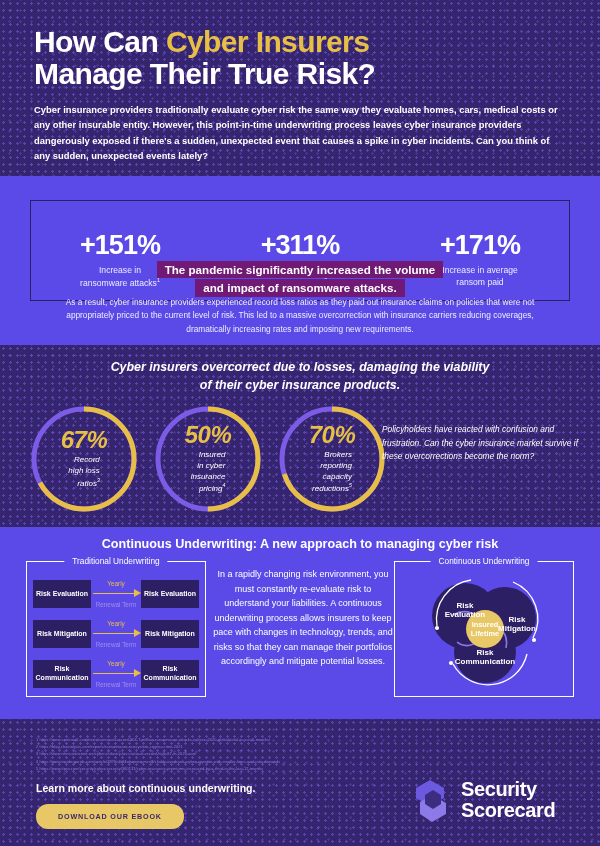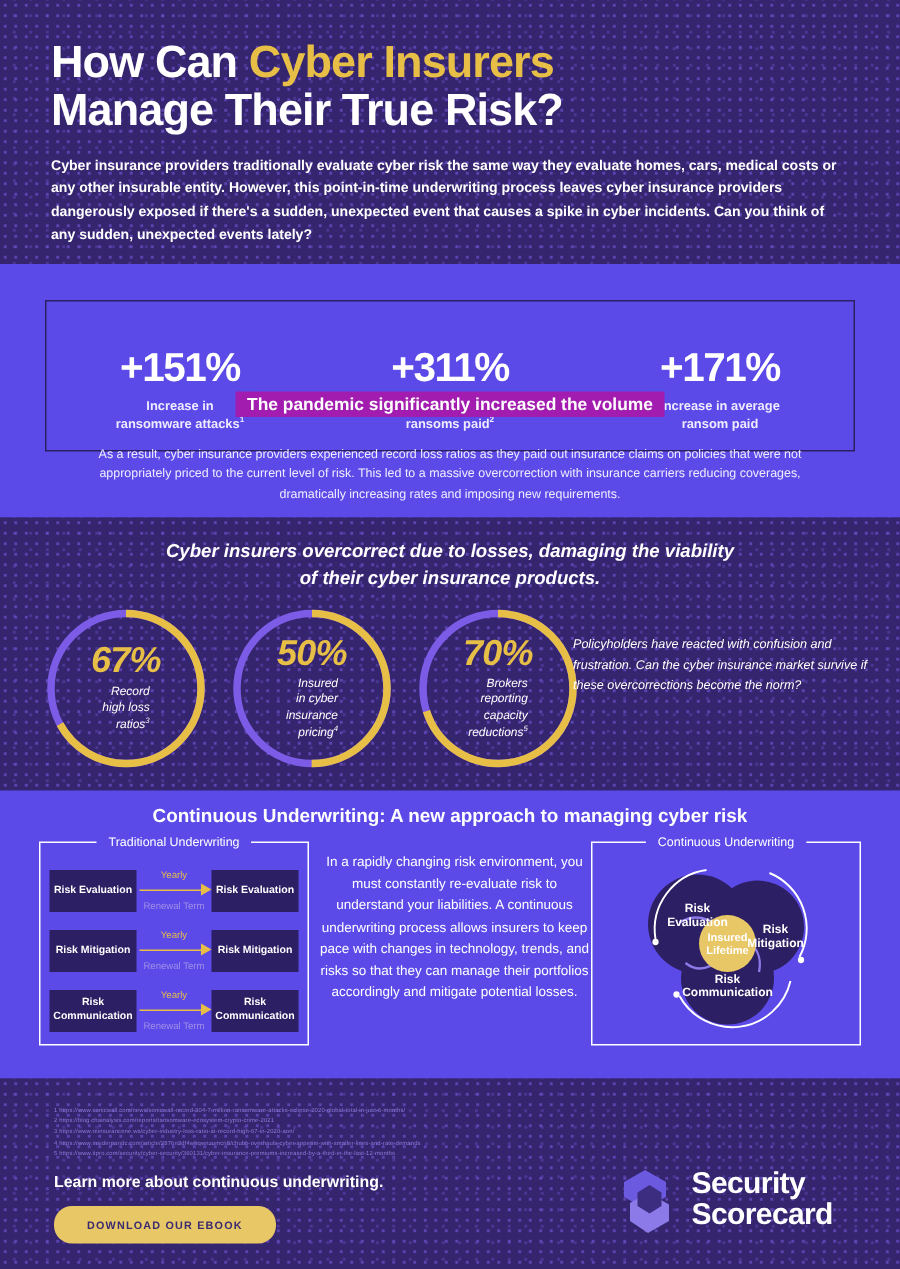--- a/index.html
+++ b/index.html
@@ -40,28 +40,28 @@
   .stats-frame {
     position:absolute; left:30px; top:24px; right:30px; bottom:44px;
     border:1.6px solid #2d1f63;
   }
   .stat-row { position:absolute; left:30px; right:30px; top:0; display:flex;margin-top:46px; }
   .stat { flex:1; text-align:center; padding-top:10px; }
   .stat .big {
     font-size:27px; font-weight:bold; color:#ffffff; letter-spacing:-1px; line-height:1;
     background:#5b4ae8; display:inline-block; padding:0 10px;
   }
-  .stat .cap { font-size:8.6px; line-height:1.35; color:#efecff; margin-top:6px; font-weight:700; }
+  .stat .cap { font-size:8.6px; line-height:1.35; color:#efecff; margin-top:6px; font-weight:400; }
   .stat .cap sup { font-size:5.5px; vertical-align:super; }
 
   .pandemic {
     position:absolute; left:30px; right:30px; top:84px; text-align:center;
   }
   .pandemic span {
-    display:inline-block; background:#a21caf; padding:0 8px;
+    display:inline-block; background:#701a75; padding:0 8px;
     font-size:11.6px; font-weight:bold; color:#ffffff; line-height:1.5;
   }
   .result {
     position:absolute; left:52px; right:52px; top:120px; text-align:center;
     font-size:8.3px; line-height:1.62; color:#efecff; font-weight:500;
   }
 
   
   .over { position:absolute; left:0; top:345px; width:600px; height:182px;font-style:italic; }
   .over h2 {
@@ -187,20 +187,21 @@
         <div class="big">+171%</div>
         <div class="cap">
           <span>Increase in average</span><br>
           <span>ransom paid</span>
         </div>
       </div>
     </div>
 
     <div class="pandemic">
       <span>The pandemic significantly increased the volume</span><br>
+      <span>and impact of ransomware attacks.</span>
     </div>
 
     <div class="result">As a result, cyber insurance providers experienced record loss ratios as they paid out insurance claims on policies that were not appropriately priced to the current level of risk. This led to a massive overcorrection with insurance carriers reducing coverages, dramatically increasing rates and imposing new requirements.</div>
   </div>
 
   <div class="over dark-bg">
     <h2>
       <span>Cyber insurers overcorrect due to losses, damaging the viability</span><br>
       <span>of their cyber insurance products.</span>
     </h2>

